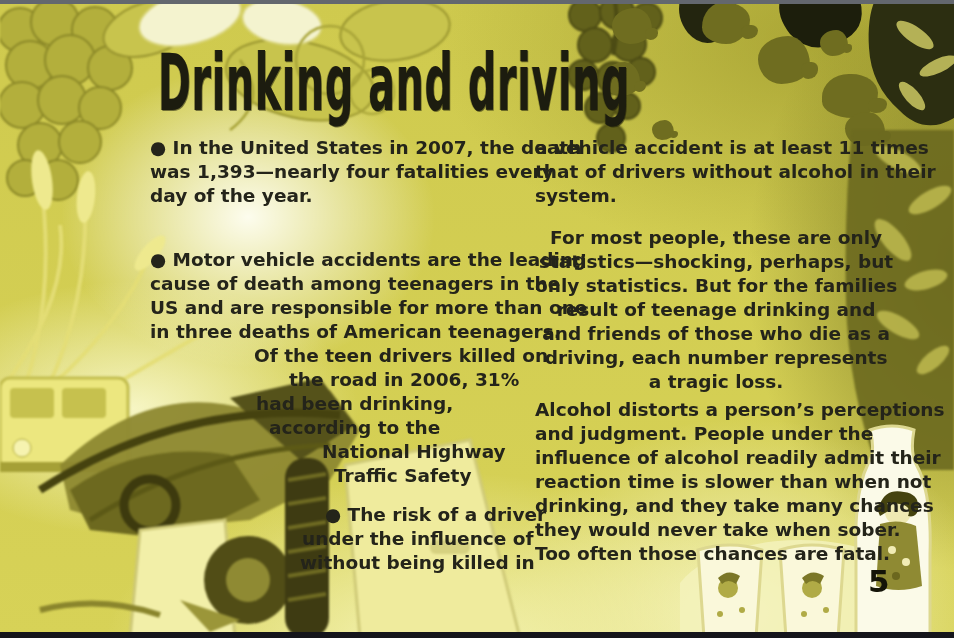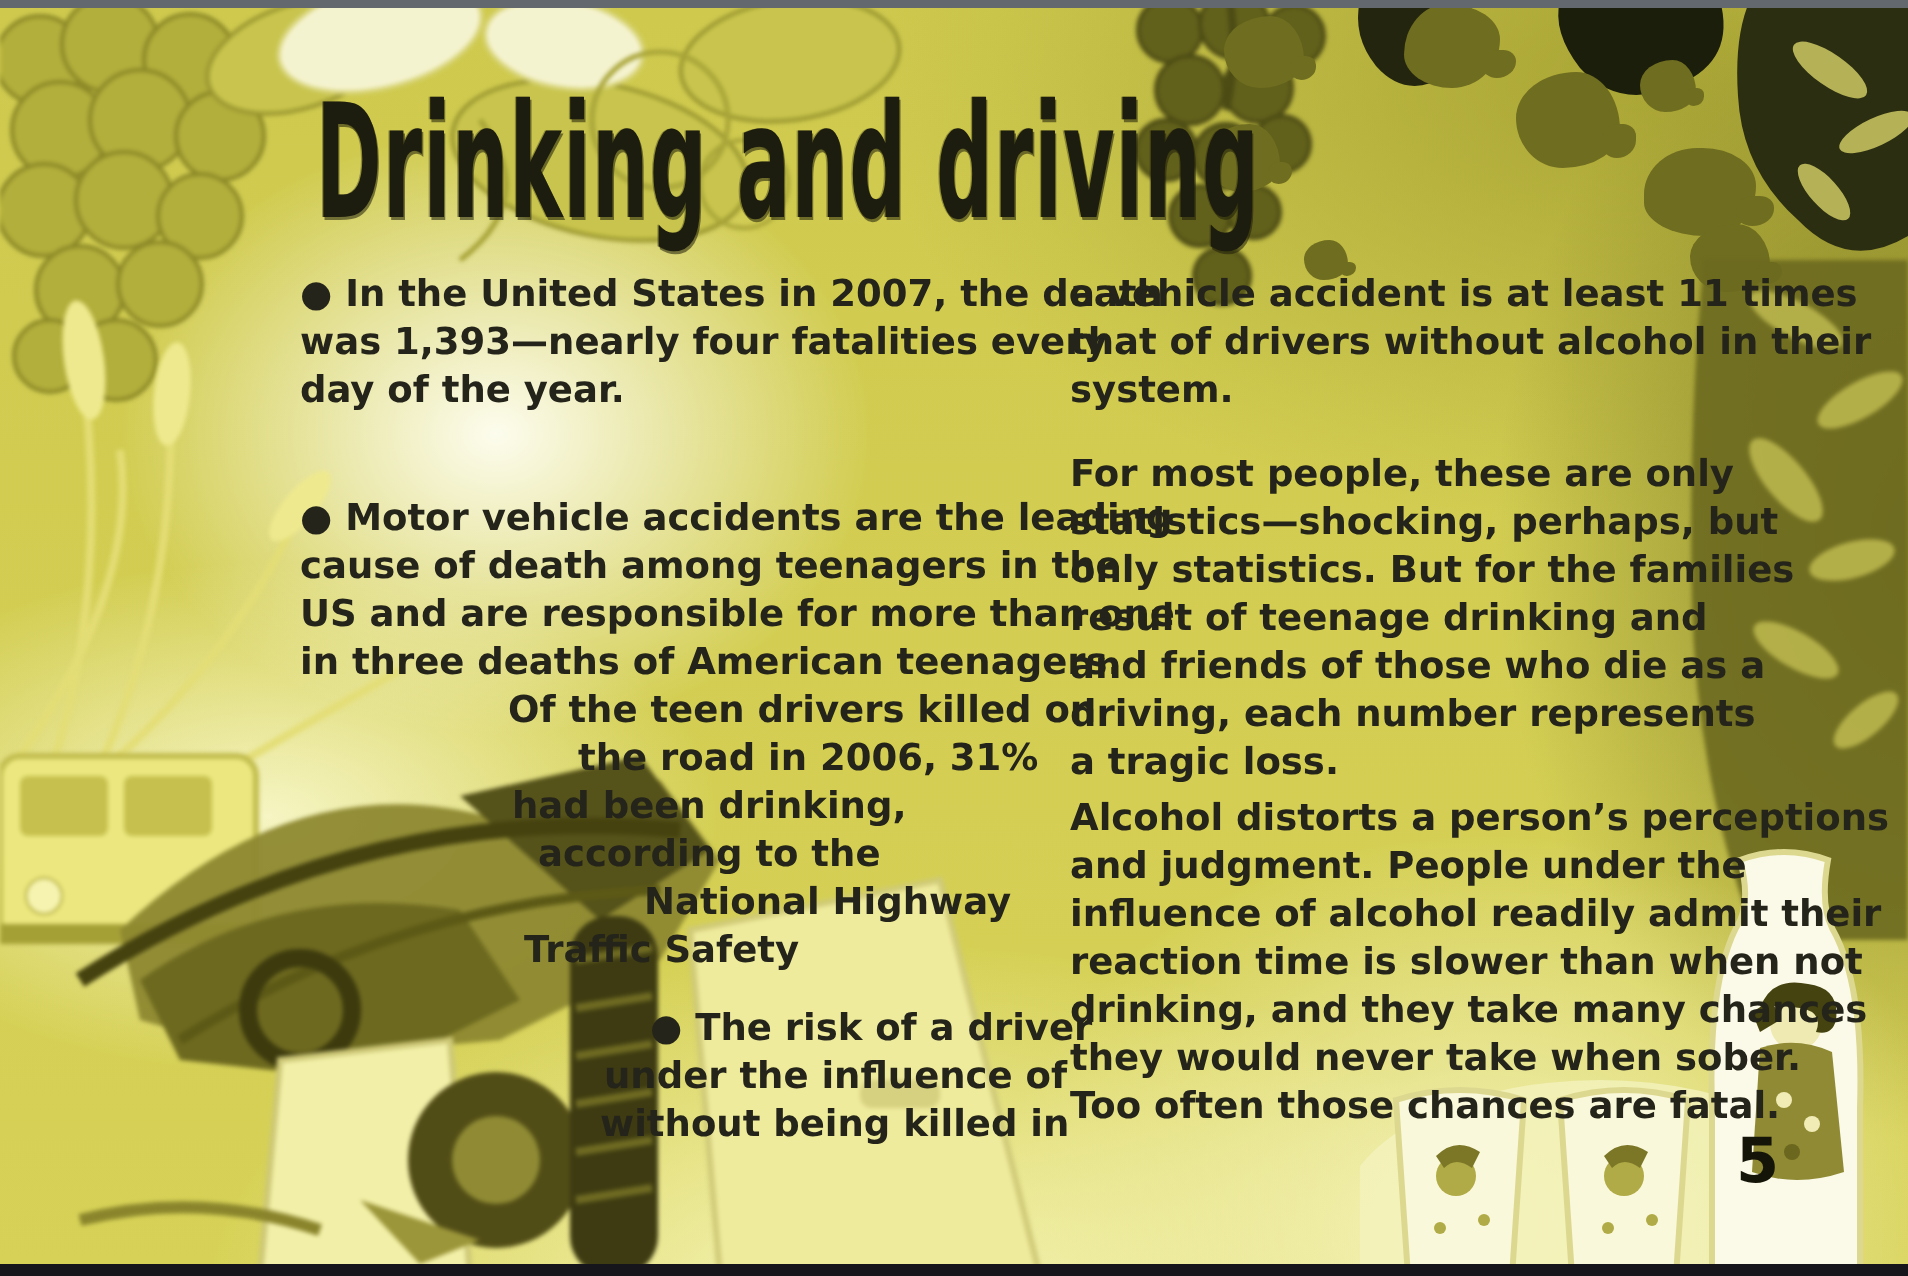--- a/index.html
+++ b/index.html
@@ -34,27 +34,27 @@
   
   .col{position:absolute;z-index:5;color:#24241a;font-size:18.5px;font-weight:bold;line-height:24px;}
   .col div{white-space:nowrap;}
   #left-p1{top:136px;left:150px;}
   #left-p2{top:248px;left:150px;}
   #left-p2 div:nth-child(5){margin-left:104px;}
   #left-p2 div:nth-child(6){margin-left:139px;}
   #left-p2 div:nth-child(7){margin-left:106px;}
   #left-p2 div:nth-child(8){margin-left:119px;}
   #left-p2 div:nth-child(9){margin-left:172px;}
-  #left-p2 div:nth-child(10){margin-left:112px;}
+  #left-p2 div:nth-child(10){margin-left:68px;text-align:center;}
   #left-p2 div:nth-child(11){margin-left:172px;}
   #left-p3{top:503px;left:300px;}
   #left-p3 div:nth-child(1){margin-left:25px;}
   #left-p3 div:nth-child(2){margin-left:2px;}
   #right-p1{top:136px;left:535px;}
-  #right-p2{top:226px;left:535px;}
+  #right-p2{top:226px;left:535px;text-align:center;}
   #right-p3{top:398px;left:535px;}
 
   #page-number{
     top:563px;left:868px;z-index:8;color:#141408;
     font-size:31px;font-weight:bold;
   }
 
   
   .splat{position:absolute;background:#6f6d20;border-radius:58% 42% 55% 45%/48% 60% 40% 52%;}
   .splat:after{content:"";position:absolute;width:34%;height:34%;background:#6f6d20;

